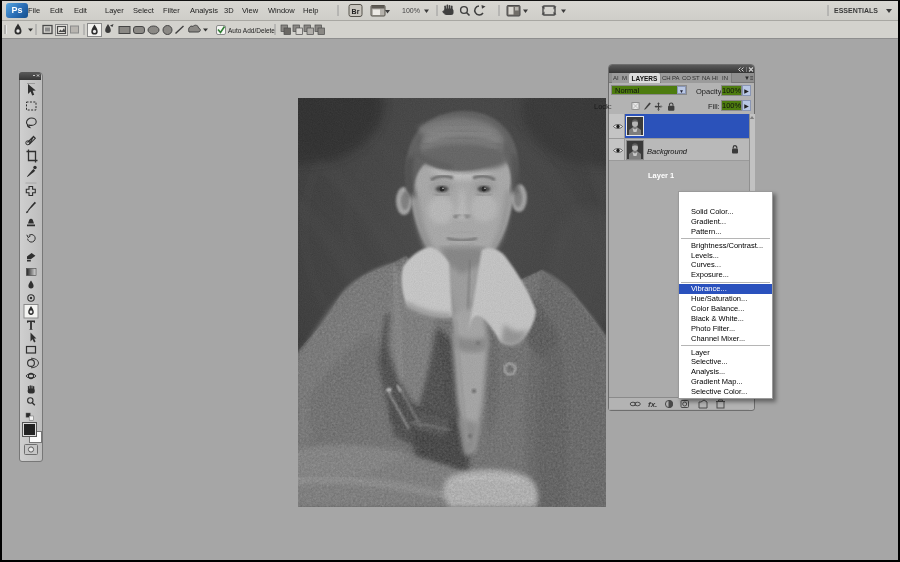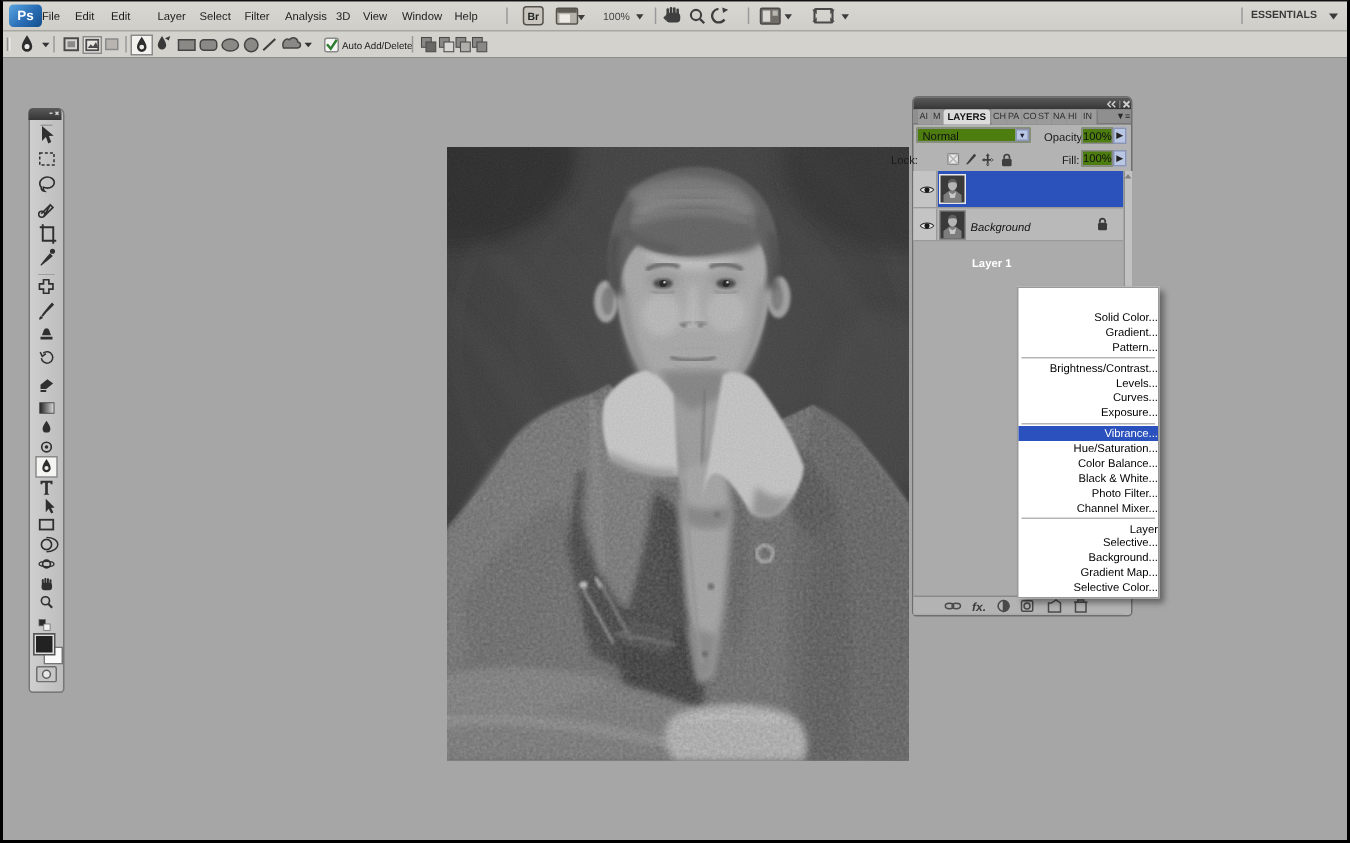--- a/index.html
+++ b/index.html
@@ -32,21 +32,21 @@
   .plbl{position:absolute;font-size:7.5px;color:#1a1a1a;}
   #lrows{left:0;top:49px;width:140px;height:296px;background:#ababab;}
   #lrow1{left:0;top:0px;width:140px;height:24px;background:#b9b9b9;}
   #lrow1 .sel{position:absolute;left:16px;top:0;width:124px;height:24px;background:#2b52ba;}
   #lrow2{left:0;top:24px;width:140px;height:23px;background:#b9b9b9;border-top:1px solid #9a9a9a;border-bottom:1px solid #9a9a9a;box-sizing:border-box;}
   .eyecell{position:absolute;left:0;top:0;width:16px;height:100%;border-right:1px solid #999;box-sizing:border-box;background:#c4c4c4;}
   #lscroll{left:140px;top:49px;width:5px;height:296px;background:#c2c2c2;border-left:1px solid #909090;box-sizing:border-box;}
   #lbottom{left:0;top:333px;width:145px;height:12px;background:#b3b3b3;border-top:1px solid #8a8a8a;box-sizing:border-box;}
   
   #pmenu{left:676px;top:190px;width:95px;height:208px;background:#fff;border:1px solid #9a9a9a;
-      box-sizing:border-box;box-shadow:3px 3px 4px rgba(0,0,0,.4);padding-top:15px;text-align:right;}
+      box-sizing:border-box;box-shadow:3px 3px 4px rgba(0,0,0,.4);padding-top:15px;}
   .pm{height:9.9px;line-height:9.9px;font-size:7.5px;color:#000;padding-left:12px;white-space:nowrap;}
   .pmsep{height:1px;background:#b5b5b5;margin:1.5px 2px;}
   .pmhl{background:#2a51bd;color:#fff;}
 </style>
 </head>
 <body>
 <div id="app">
 
   <div id="menubar" class="abs"></div>
   <div id="pslogo" class="abs">Ps</div>
@@ -541,17 +541,17 @@
     <div class="pmsep"></div>
     <div class="pm pmhl">Vibrance...</div>
     <div class="pm">Hue/Saturation...</div>
     <div class="pm">Color Balance...</div>
     <div class="pm">Black &amp; White...</div>
     <div class="pm">Photo Filter...</div>
     <div class="pm">Channel Mixer...</div>
     <div class="pmsep"></div>
     <div class="pm">Layer</div>
     <div class="pm">Selective...</div>
-    <div class="pm">Background...</div>
+    <div class="pm">Analysis...</div>
     <div class="pm">Gradient Map...</div>
     <div class="pm">Selective Color...</div>
   </div>
 </div>
 
 </body></html>

